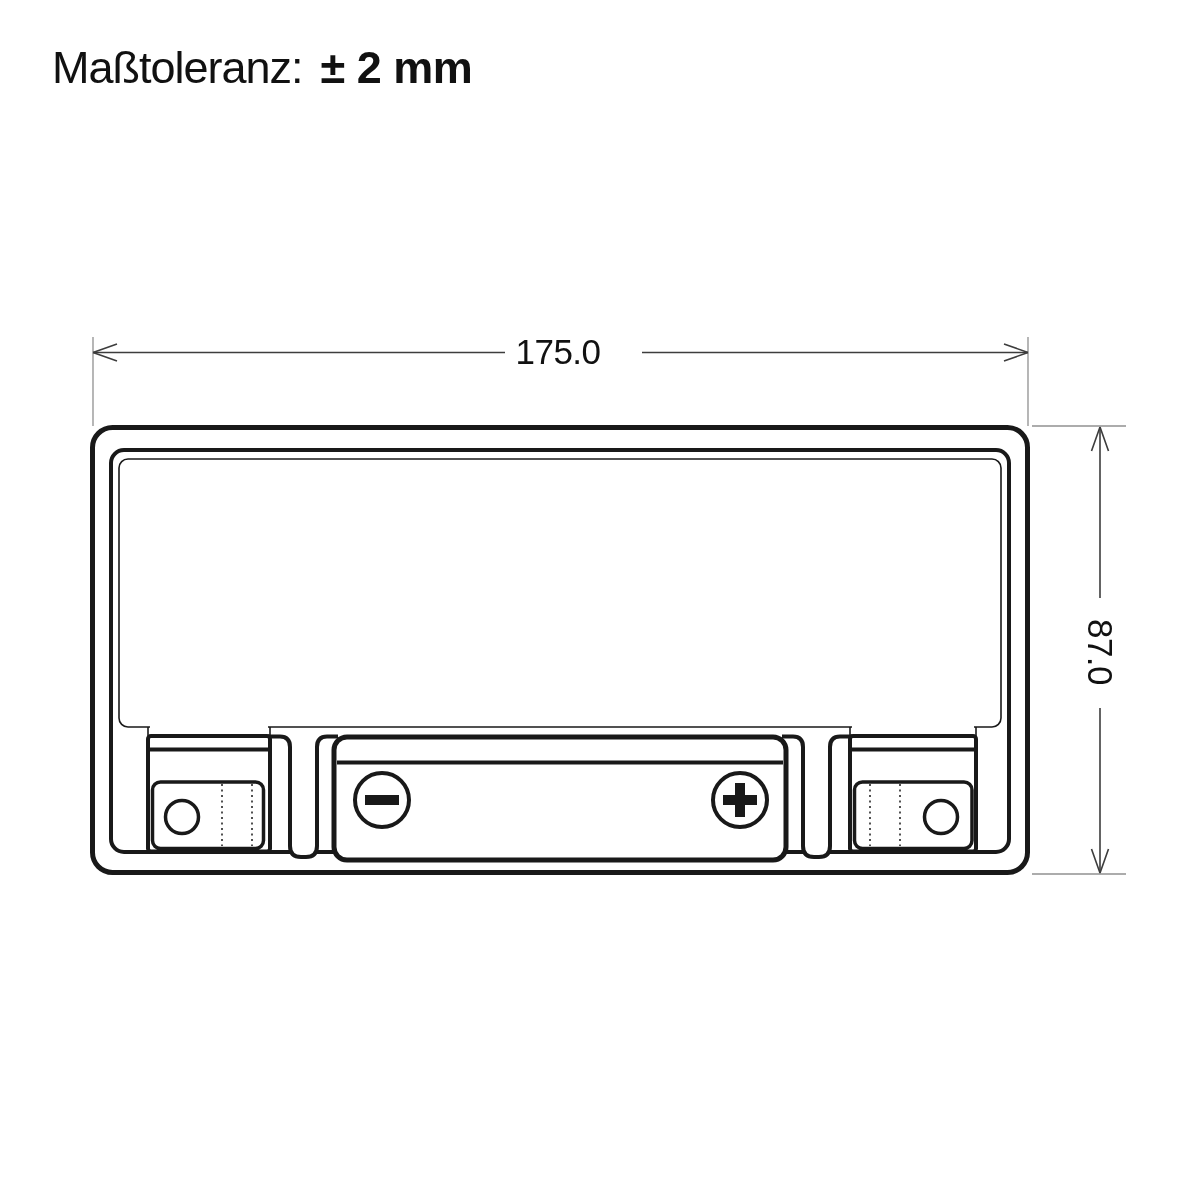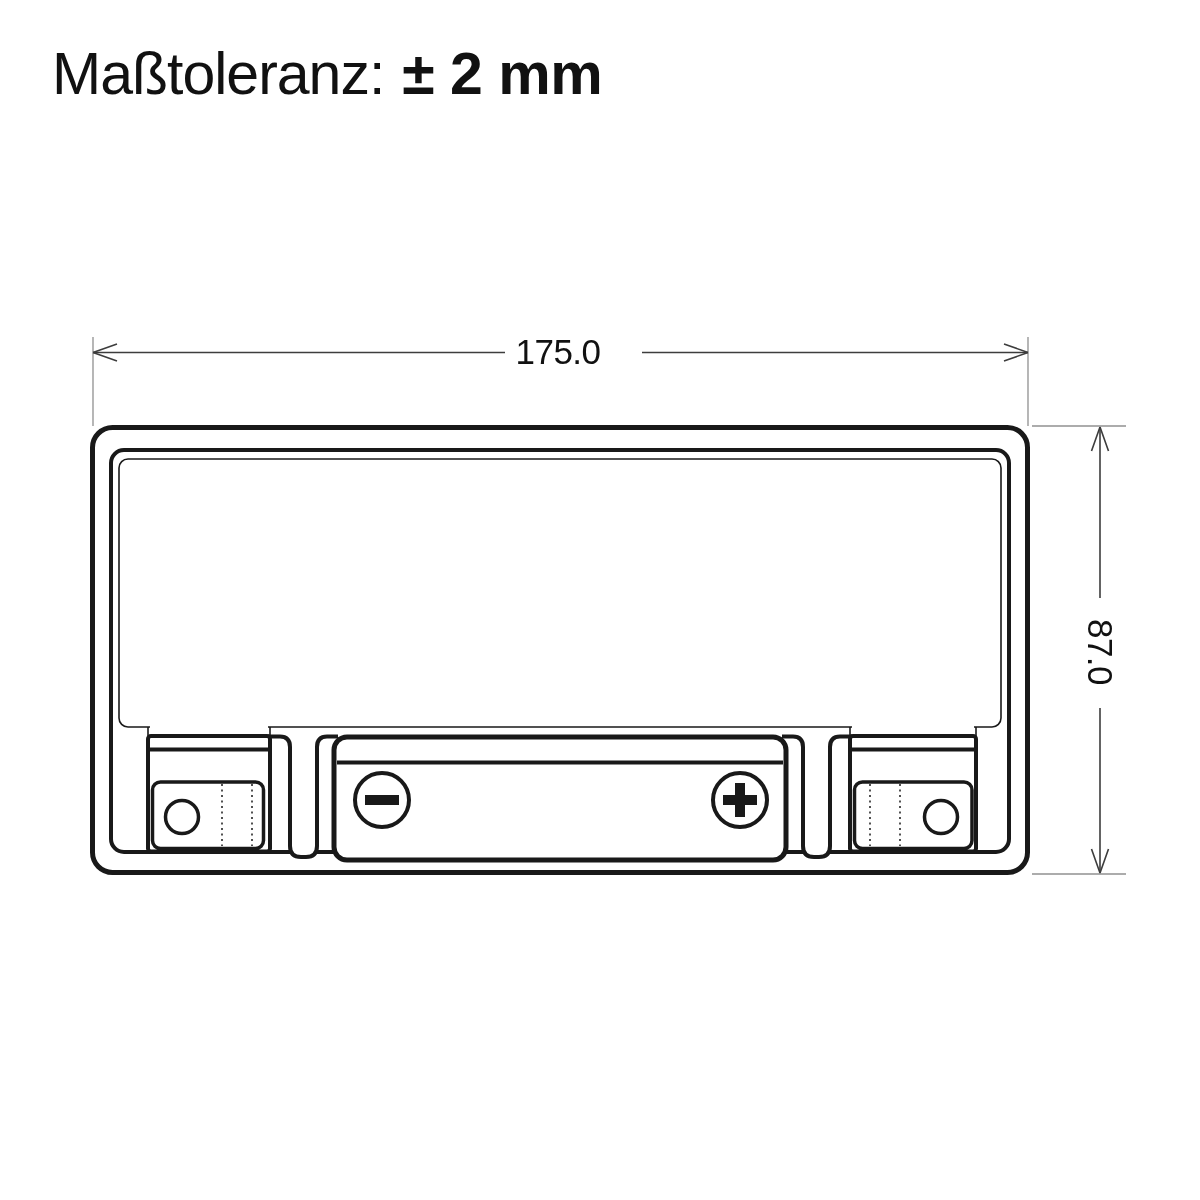--- a/index.html
+++ b/index.html
@@ -13,21 +13,21 @@
   body{
     width:1200px;height:1200px;
     background:var(--background);
     font-family:"Liberation Sans", sans-serif;
     position:relative;
     overflow:hidden;
   }
   .page-title{
     position:absolute;
     left:52px;top:45px;
-    font-size:59px;
+    font-size:45px;
     line-height:1;
     color:var(--text);
     white-space:nowrap;
   }
   .page-title .tol-label{letter-spacing:-1px;font-weight:400;}
   .page-title .tol-value{font-weight:700;margin-left:18px;letter-spacing:-0.5px;}
   svg.drawing{position:absolute;left:0;top:0;}
   
   .ln   {fill:none;stroke:var(--line);}
   .ln-w5{stroke-width:5;}

